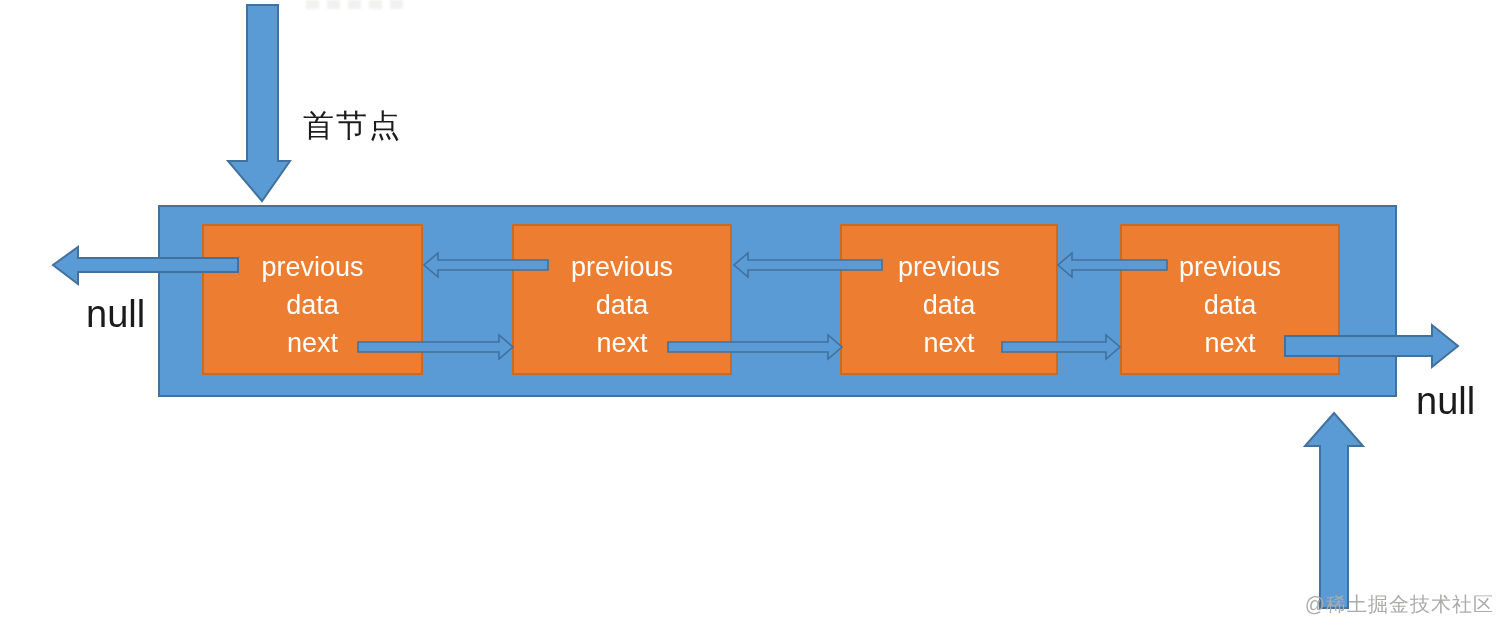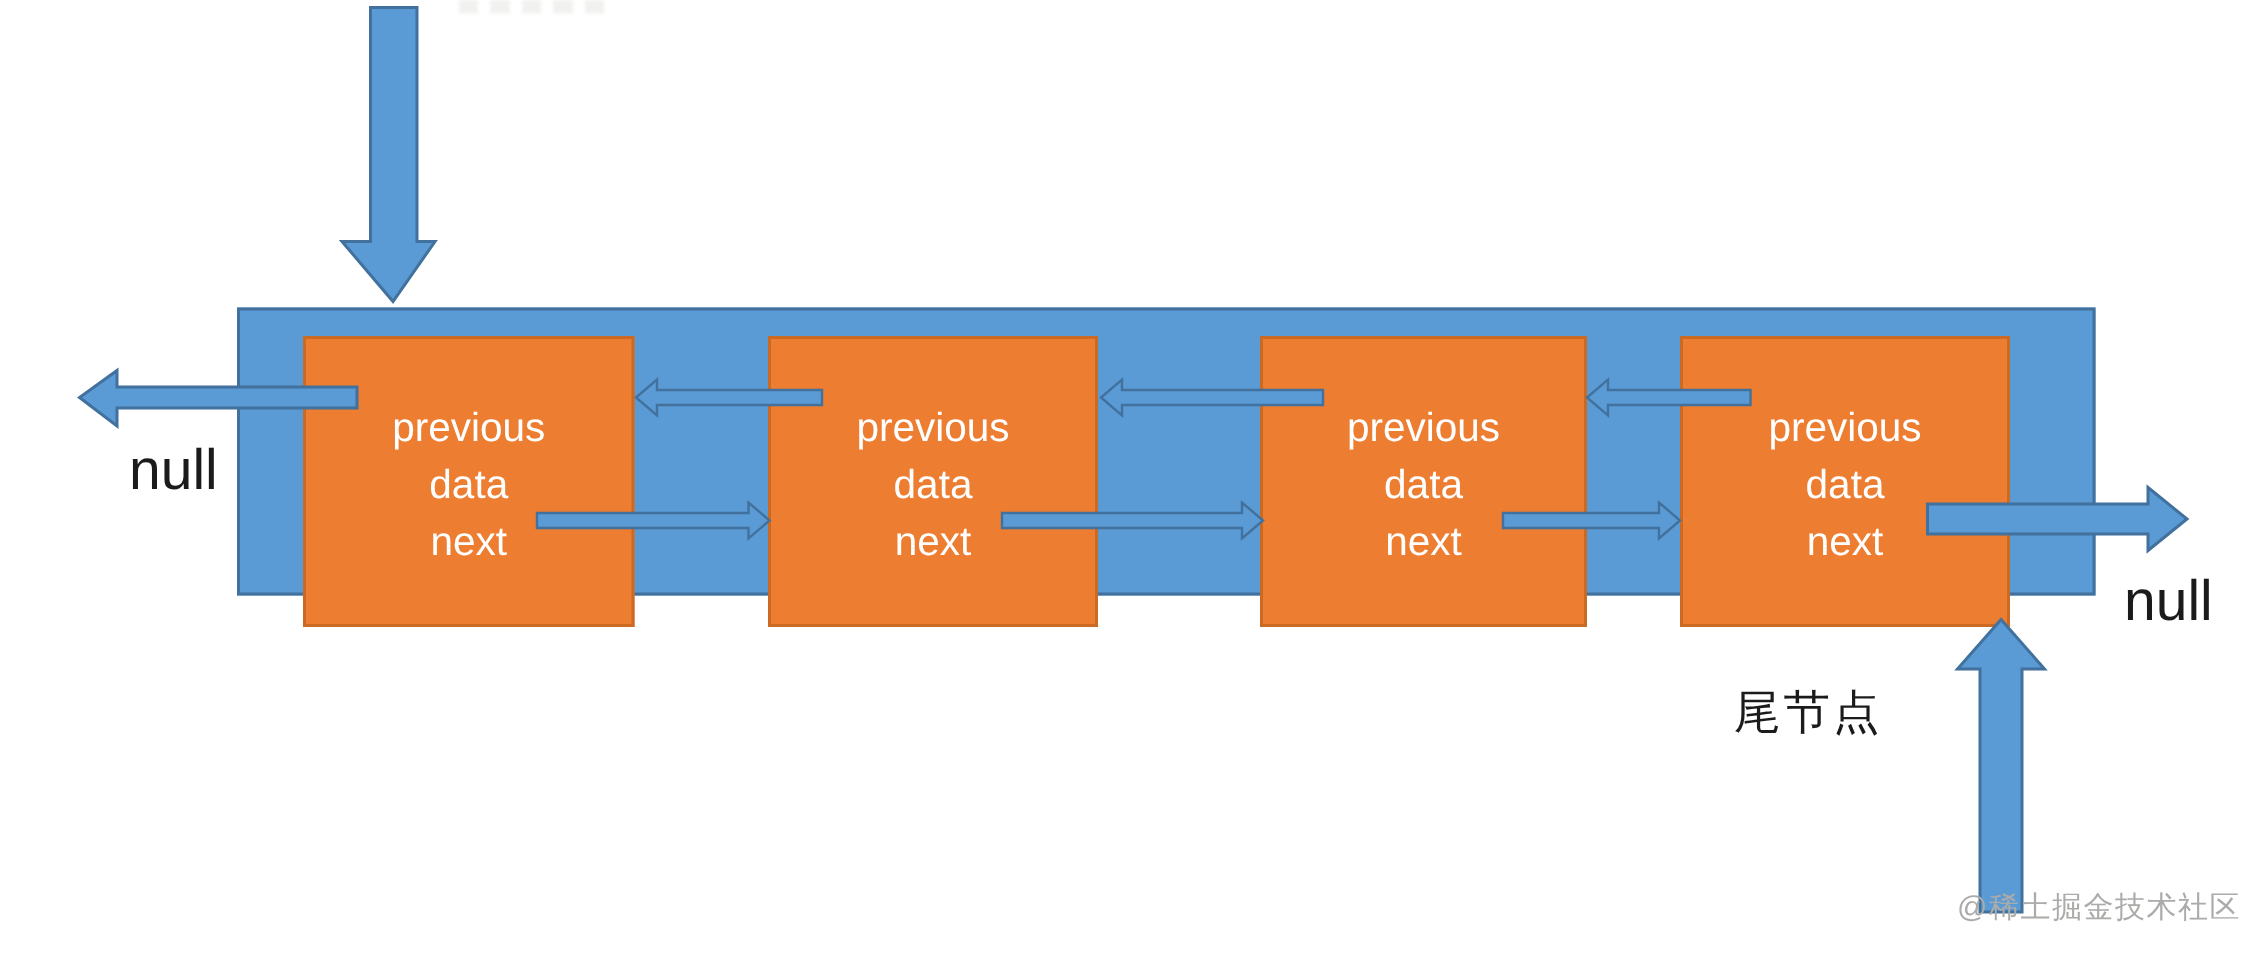--- a/index.html
+++ b/index.html
@@ -11,24 +11,24 @@
   html,body{background:#ffffff;}
   .canvas{
     position:relative;width:1512px;height:635px;background:#ffffff;
     overflow:hidden;font-family:"Liberation Sans",sans-serif;
   }
   .container-rect{
     position:absolute;left:158px;top:205px;width:1239px;height:192px;
     background:var(--blue);border:2px solid var(--blue-border);
   }
   .node{
-    position:absolute;top:224px;height:194px;
+    position:absolute;top:224px;height:151px;
     background:var(--orange);border:2px solid var(--orange-border);
     color:var(--node-text);text-align:center;
-    font-size:27px;line-height:38px;padding-top:40px;
+    font-size:27px;line-height:38px;padding-top:22px;
   }
   .node-1{left:202px;width:221px;}
   .node-2{left:512px;width:220px;}
   .node-3{left:840px;width:218px;}
   .node-4{left:1120px;width:220px;}
   .arrow-layer{position:absolute;left:0;top:0;width:1512px;height:635px;}
   .arrow-layer path{fill:var(--blue);stroke:var(--blue-border);stroke-width:2;}
   .arrow-layer path.thin{stroke-width:1.6;}
   .cn-label{
     position:absolute;font-family:"Liberation Serif",serif;
@@ -95,18 +95,18 @@
 
     <path class="thin" d="M548,260 L438,260 L438,253 L424,265 L438,277 L438,270 L548,270 Z"></path>
     <path class="thin" d="M882,260 L748,260 L748,253 L734,265 L748,277 L748,270 L882,270 Z"></path>
     <path class="thin" d="M1167,260 L1072,260 L1072,253 L1058,265 L1072,277 L1072,270 L1167,270 Z"></path>
 
     <path class="thin" d="M358,342 L499,342 L499,335 L513,347 L499,359 L499,352 L358,352 Z"></path>
     <path class="thin" d="M668,342 L828,342 L828,335 L842,347 L828,359 L828,352 L668,352 Z"></path>
     <path class="thin" d="M1002,342 L1106,342 L1106,335 L1120,347 L1106,359 L1106,352 L1002,352 Z"></path>
   </svg>
 
+  <div class="cn-label head-label">首节点</div>
   <div class="null-label null-left">null</div>
-  <div class="cn-label tail-label">尾节点</div>
   <div class="null-label null-right">null</div>
   <div class="watermark">@稀土掘金技术社区</div>
 
 </div>
 
 </body></html>

